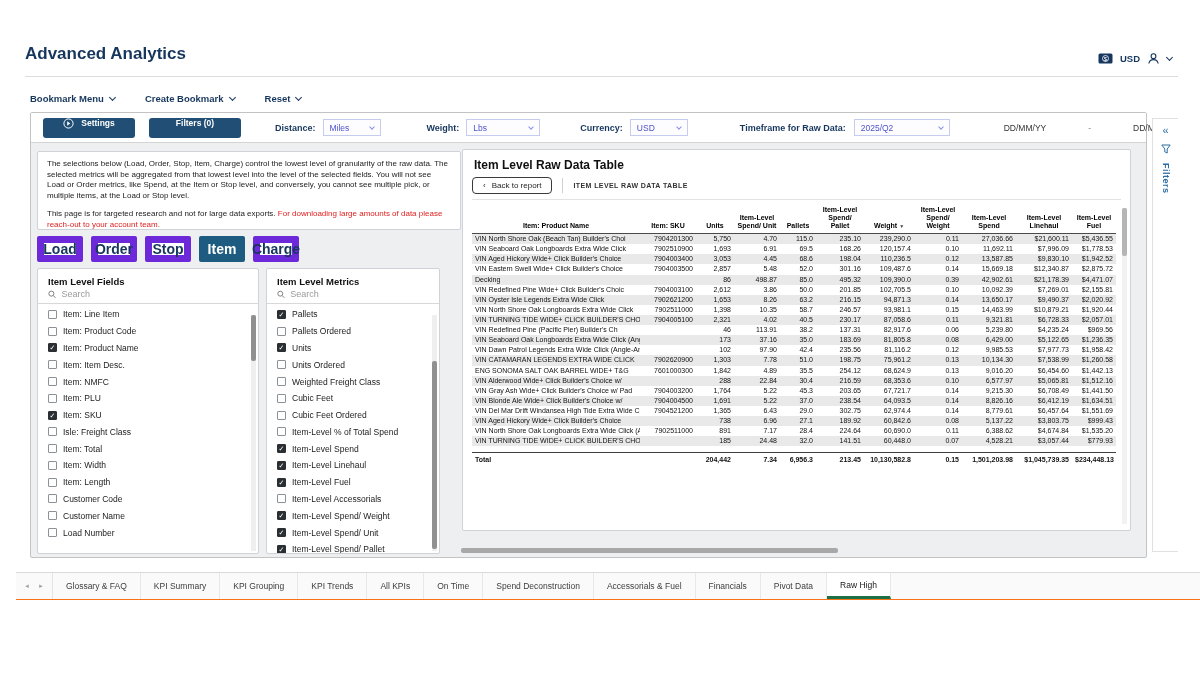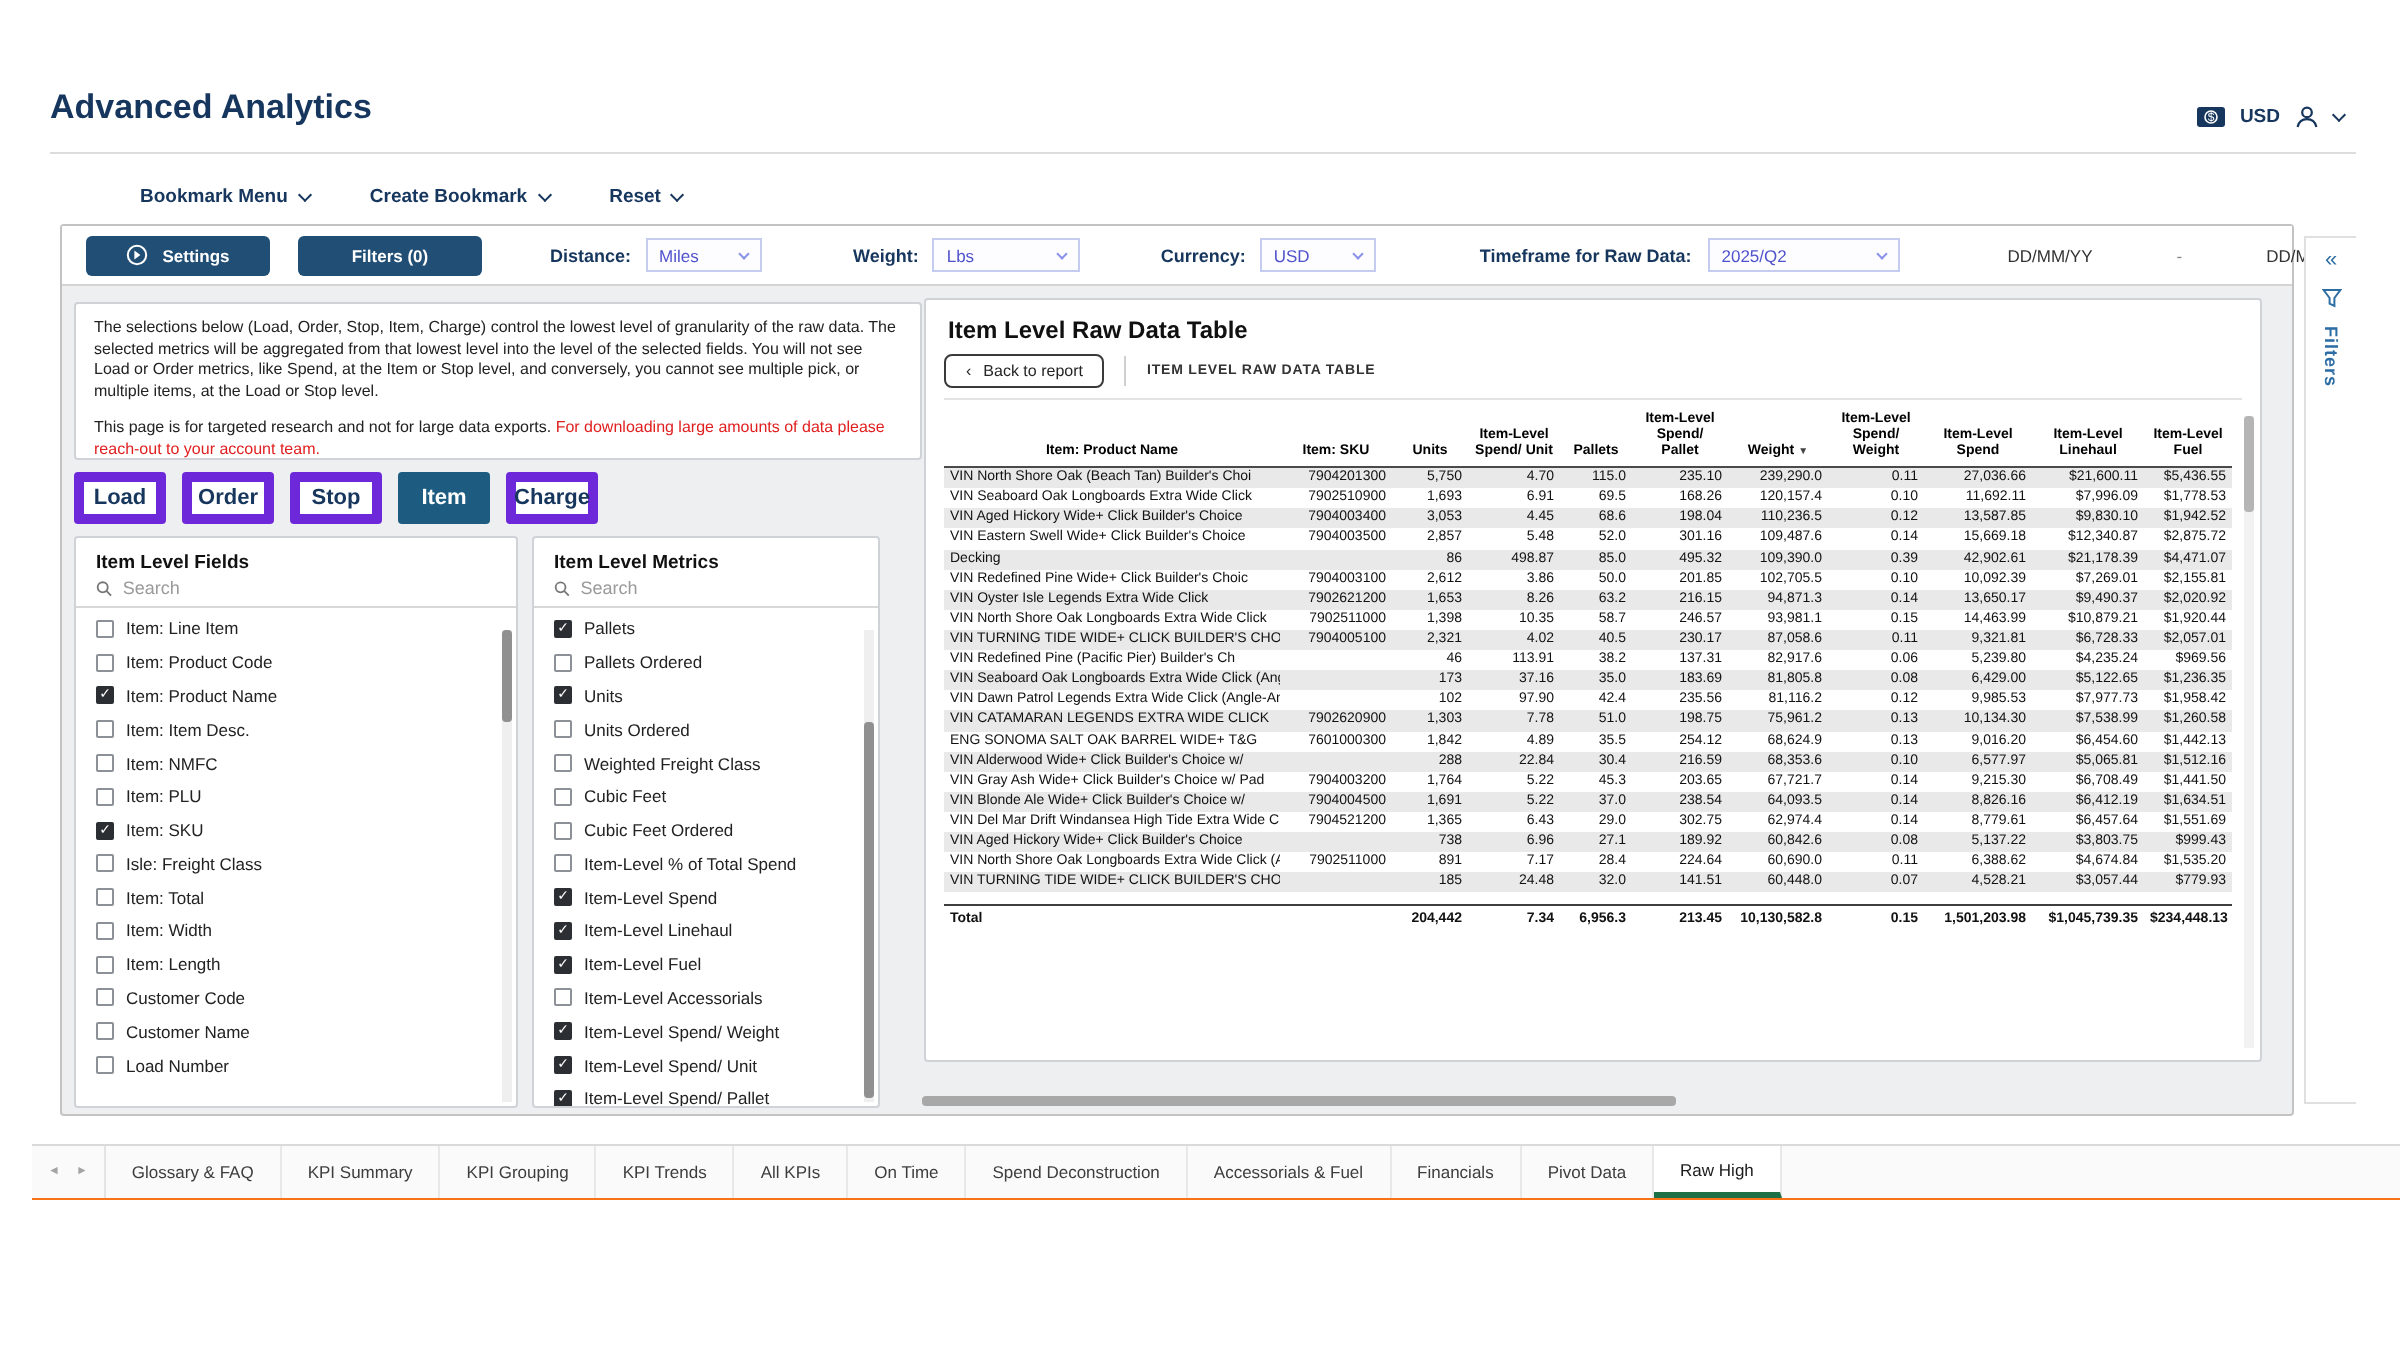--- a/index.html
+++ b/index.html
@@ -5,43 +5,43 @@
   * { margin:0; padding:0; box-sizing:border-box; }
   html,body { width:1200px; height:675px; background:#fff; font-family:"Liberation Sans", sans-serif; overflow:hidden; position:relative; }
 
   
   .page-title { position:absolute; left:25px; top:44px; font-size:17px; font-weight:700; color:#16365d; }
   .top-right { position:absolute; right:28px; top:52px; display:flex; align-items:center; gap:7px; color:#16365d; }
   .usd-label { font-size:9.5px; font-weight:700; color:#16365d; }
   .title-rule { position:absolute; left:25px; right:22px; top:76px; border-top:1px solid #dcdcdc; }
 
   
-  .bookmark-bar { position:absolute; left:30px; top:93px; display:flex; gap:30px;margin-left:40px; }
+  .bookmark-bar { position:absolute; left:30px; top:93px; display:flex; gap:30px; }
   .bookmark-item { display:flex; align-items:center; gap:6px; font-size:9.5px; font-weight:700; color:#16365d; cursor:pointer; }
   .bchev { width:5px; height:5px; border-right:1.4px solid #16365d; border-bottom:1.4px solid #16365d; transform:rotate(45deg); margin-top:-3px; }
 
   
   .main { position:absolute; left:30px; top:112px; width:1117px; height:446px; border:1px solid #c3c3c3; border-radius:2px; background:#edeff1; }
   .filterbar { height:30px; background:#fff; border-bottom:1px solid #d4d4d4; display:flex; align-items:center; padding:0 8px; }
-  .pill { background:#204e75; color:#fff; border-radius:3px; height:20px; width:92px; display:flex; align-items:center; justify-content:center; gap:7px; font-size:8.5px; font-weight:700; cursor:pointer; flex:none; }
+  .pill { background:#204e75; color:#fff; border-radius:3px; height:20px; width:92px; display:flex; align-items:flex-start; justify-content:center; gap:7px; font-size:8.5px; font-weight:700; cursor:pointer; flex:none; }
   .fb-label { font-size:9px; font-weight:700; color:#16365d; white-space:nowrap; }
   .select { display:inline-flex; align-items:center; justify-content:space-between; border:1px solid #c6cbf0; background:#fdfdff; color:#4f52cc; font-size:8.5px; height:17px; padding:0 6px; cursor:pointer; flex:none; }
   .carr { width:4px; height:4px; border-right:1.2px solid #8a92e8; border-bottom:1.2px solid #8a92e8; transform:rotate(45deg); margin-left:7px; margin-top:-2px; flex:none; }
   .date-text { font-size:8.5px; color:#333;padding-left:16px; }
 
   .content { position:relative; height:415px; }
 
   
   .card { background:#fff; border:1px solid #cfd2d6; border-radius:2px; }
   .desc-card { position:absolute; left:6px; top:8px; width:424px; height:79px; padding:7px 9px; font-size:8px; line-height:1.32; color:#222; }
   .desc-card p + p { margin-top:8px; }
   .red { color:#e02020; }
 
   .level-buttons { position:absolute; left:6px; top:93px; display:flex; gap:8px; }
-  .lvl-btn { width:46px; height:26px; background:#fff; border:5px solid #6d28d9; border-radius:2px; color:#16365d; font-size:11px; font-weight:700; display:flex; align-items:center; justify-content:center; cursor:pointer; }
+  .lvl-btn { width:46px; height:26px; background:#fff; border:7px solid #6d28d9; border-radius:2px; color:#16365d; font-size:14px; font-weight:700; display:flex; align-items:center; justify-content:center; cursor:pointer; }
   .lvl-btn.active { background:#1d5c80; border-color:#1d5c80; color:#fff; }
 
   .lists-row { position:absolute; left:6px; top:125px; display:flex; gap:7px; }
   .list-card { position:relative; height:286px; overflow:hidden; }
   .fields-card { width:222px; }
   .metrics-card { width:174px; }
   .panel-title { font-size:9.5px; font-weight:700; color:#111; padding:7px 10px 1px; }
   .search-row { display:flex; align-items:center; gap:5px; padding:1px 10px 4px; border-bottom:1px solid #d8d8d8; }
   .search-row input { border:none; outline:none; font-size:9px; color:#333; width:100%; background:transparent; }
   .search-row input::placeholder { color:#9a9a9a; }

